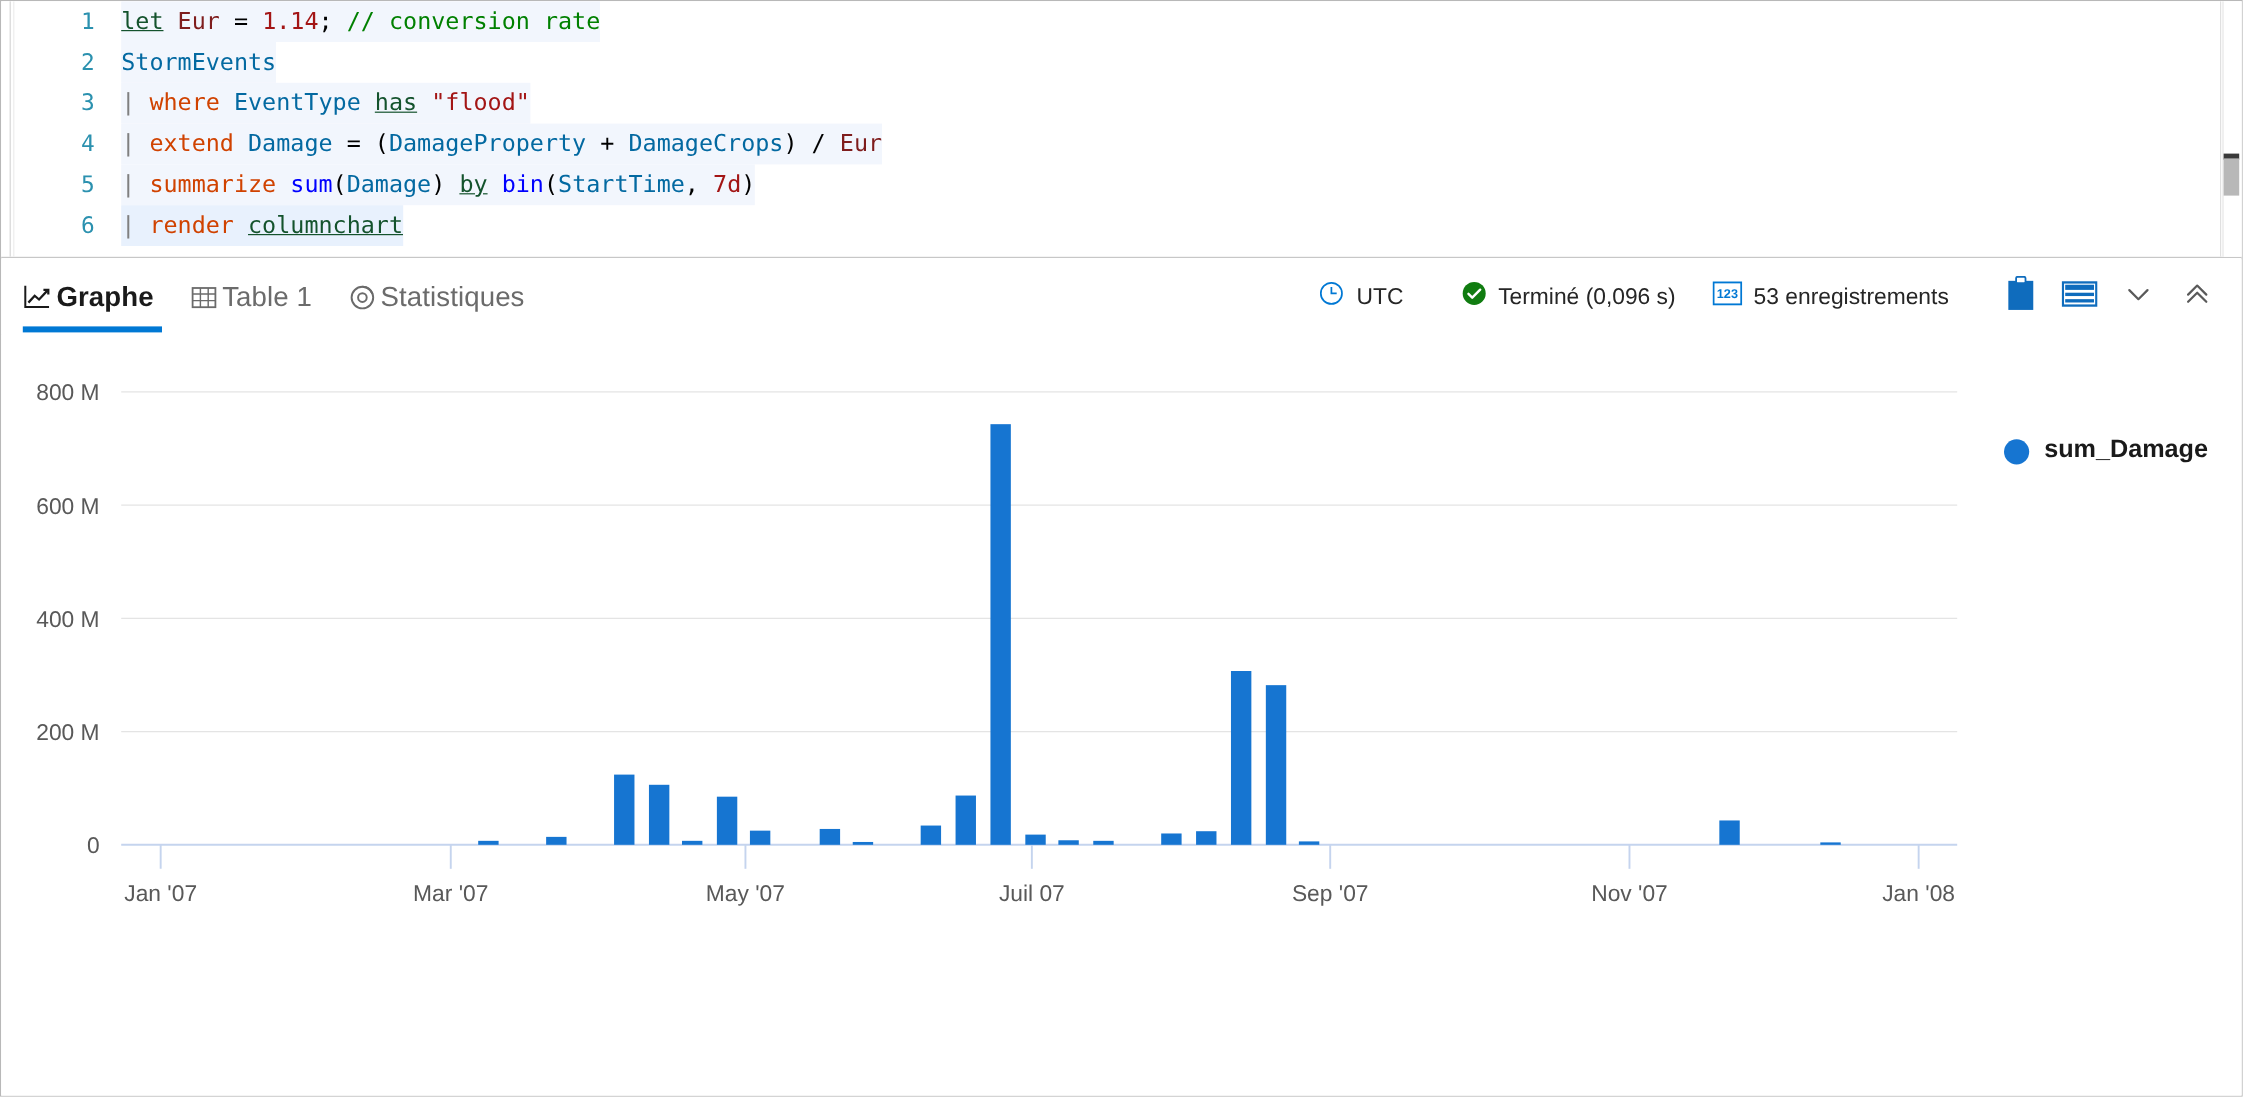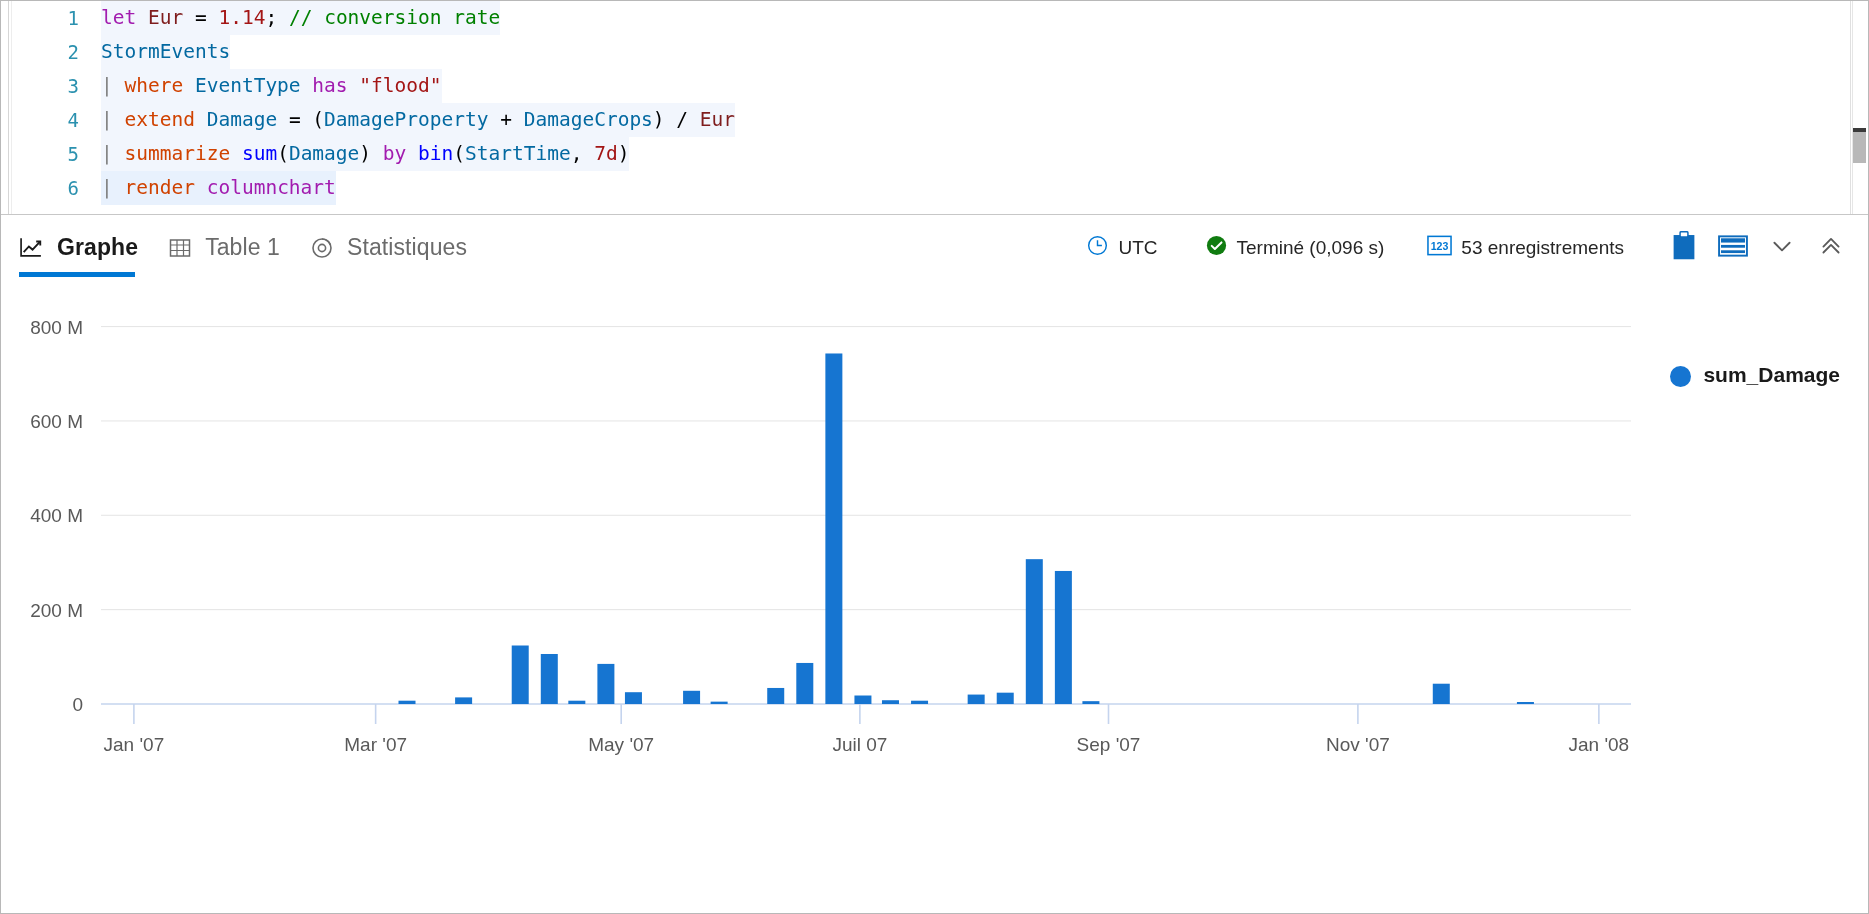--- a/index.html
+++ b/index.html
@@ -54,21 +54,21 @@
     color: #2b91af;
     font-family: "DejaVu Sans Mono", "Liberation Mono", monospace;
     font-size: 19px;
   }
   .ctext {
     position: absolute;
     left: 100px; top: 0;
   }
   .hl { background: #f2f6fd; }
   .sel { background: #e8f1fd; }
-  .k-blue   { color: #a21caf; }
+  .k-blue   { color: #14532d; text-decoration: underline; }
   .k-kw     { color: #d04200; }      
   .k-id     { color: #7f1d1d; }
   .k-num    { color: #a31515; }
   .k-com    { color: #008000; }
   .k-tbl    { color: #0369a1; }      
   .k-str    { color: #a31515; }
   .k-punc   { color: #000000; }
   .k-fn     { color: #0000ff; }
   .k-pipe   { color: #808080; }
 
@@ -110,21 +110,21 @@
     position: absolute;
     left: 18px; top: 0;
     display: flex;
     align-items: center;
     height: 63px;
     gap: 30px;
   }
   .tab {
     display: flex;
     align-items: center;
-    gap: 13px;
+    gap: 3px;
     height: 63px;
     cursor: pointer;
     user-select: none;
   }
   .tab .tlabel {
     font-size: 23px;
     color: #6b6b6b;
     letter-spacing: .1px;
   }
   .tab.active .tlabel {
@@ -149,21 +149,21 @@
   }
   .st-item {
     display: flex;
     align-items: center;
     gap: 9px;
     font-size: 19px;
     color: #262626;
     white-space: nowrap;
   }
   .st-gap-a { margin-right: 36px; }
-  .st-gap-b { margin-right: 32px; }
+  .st-gap-b { margin-right: 20px; }
   .st-gap-c { margin-right: 30px; }
   .ico-btn {
     display: flex;
     align-items: center;
     justify-content: center;
     width: 38px; height: 38px;
     cursor: pointer;
   }
 
   

